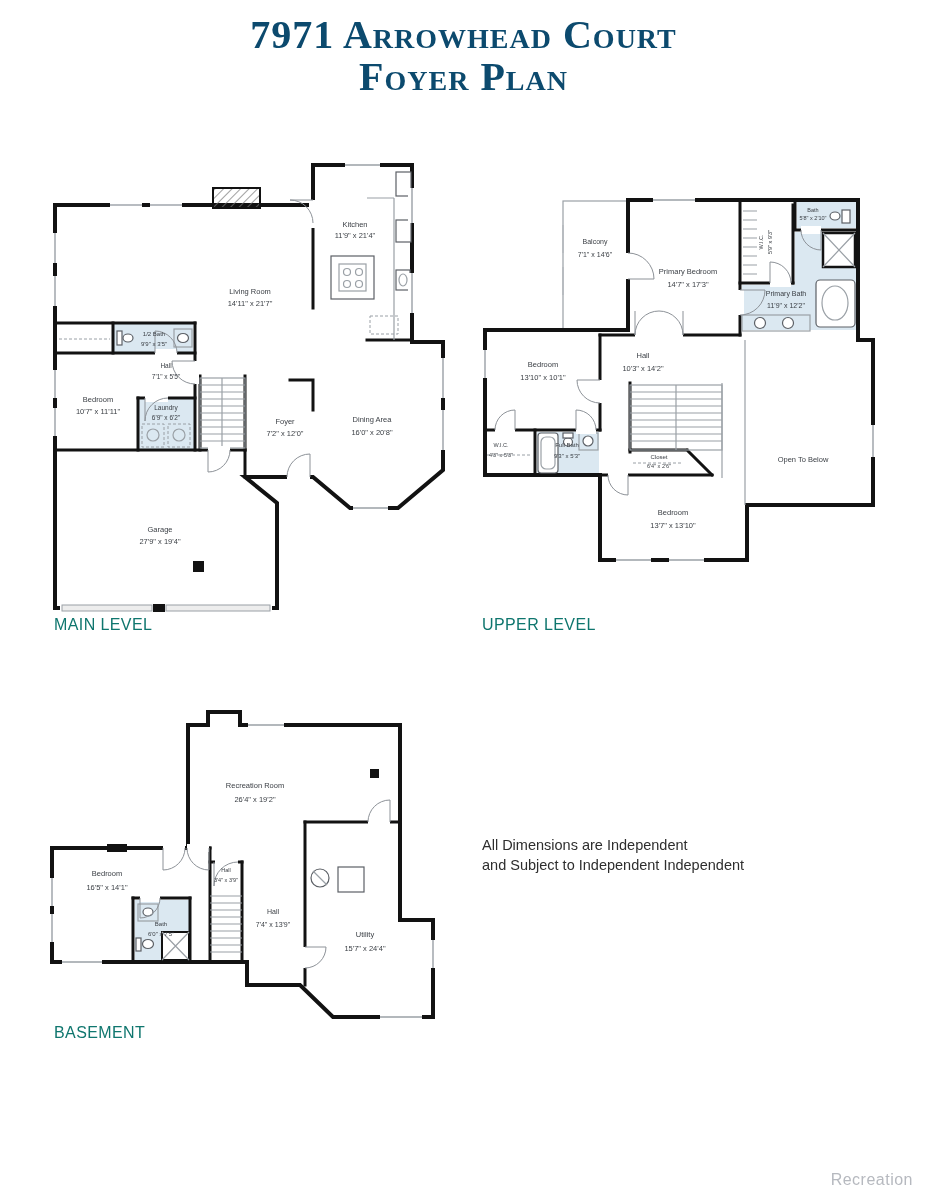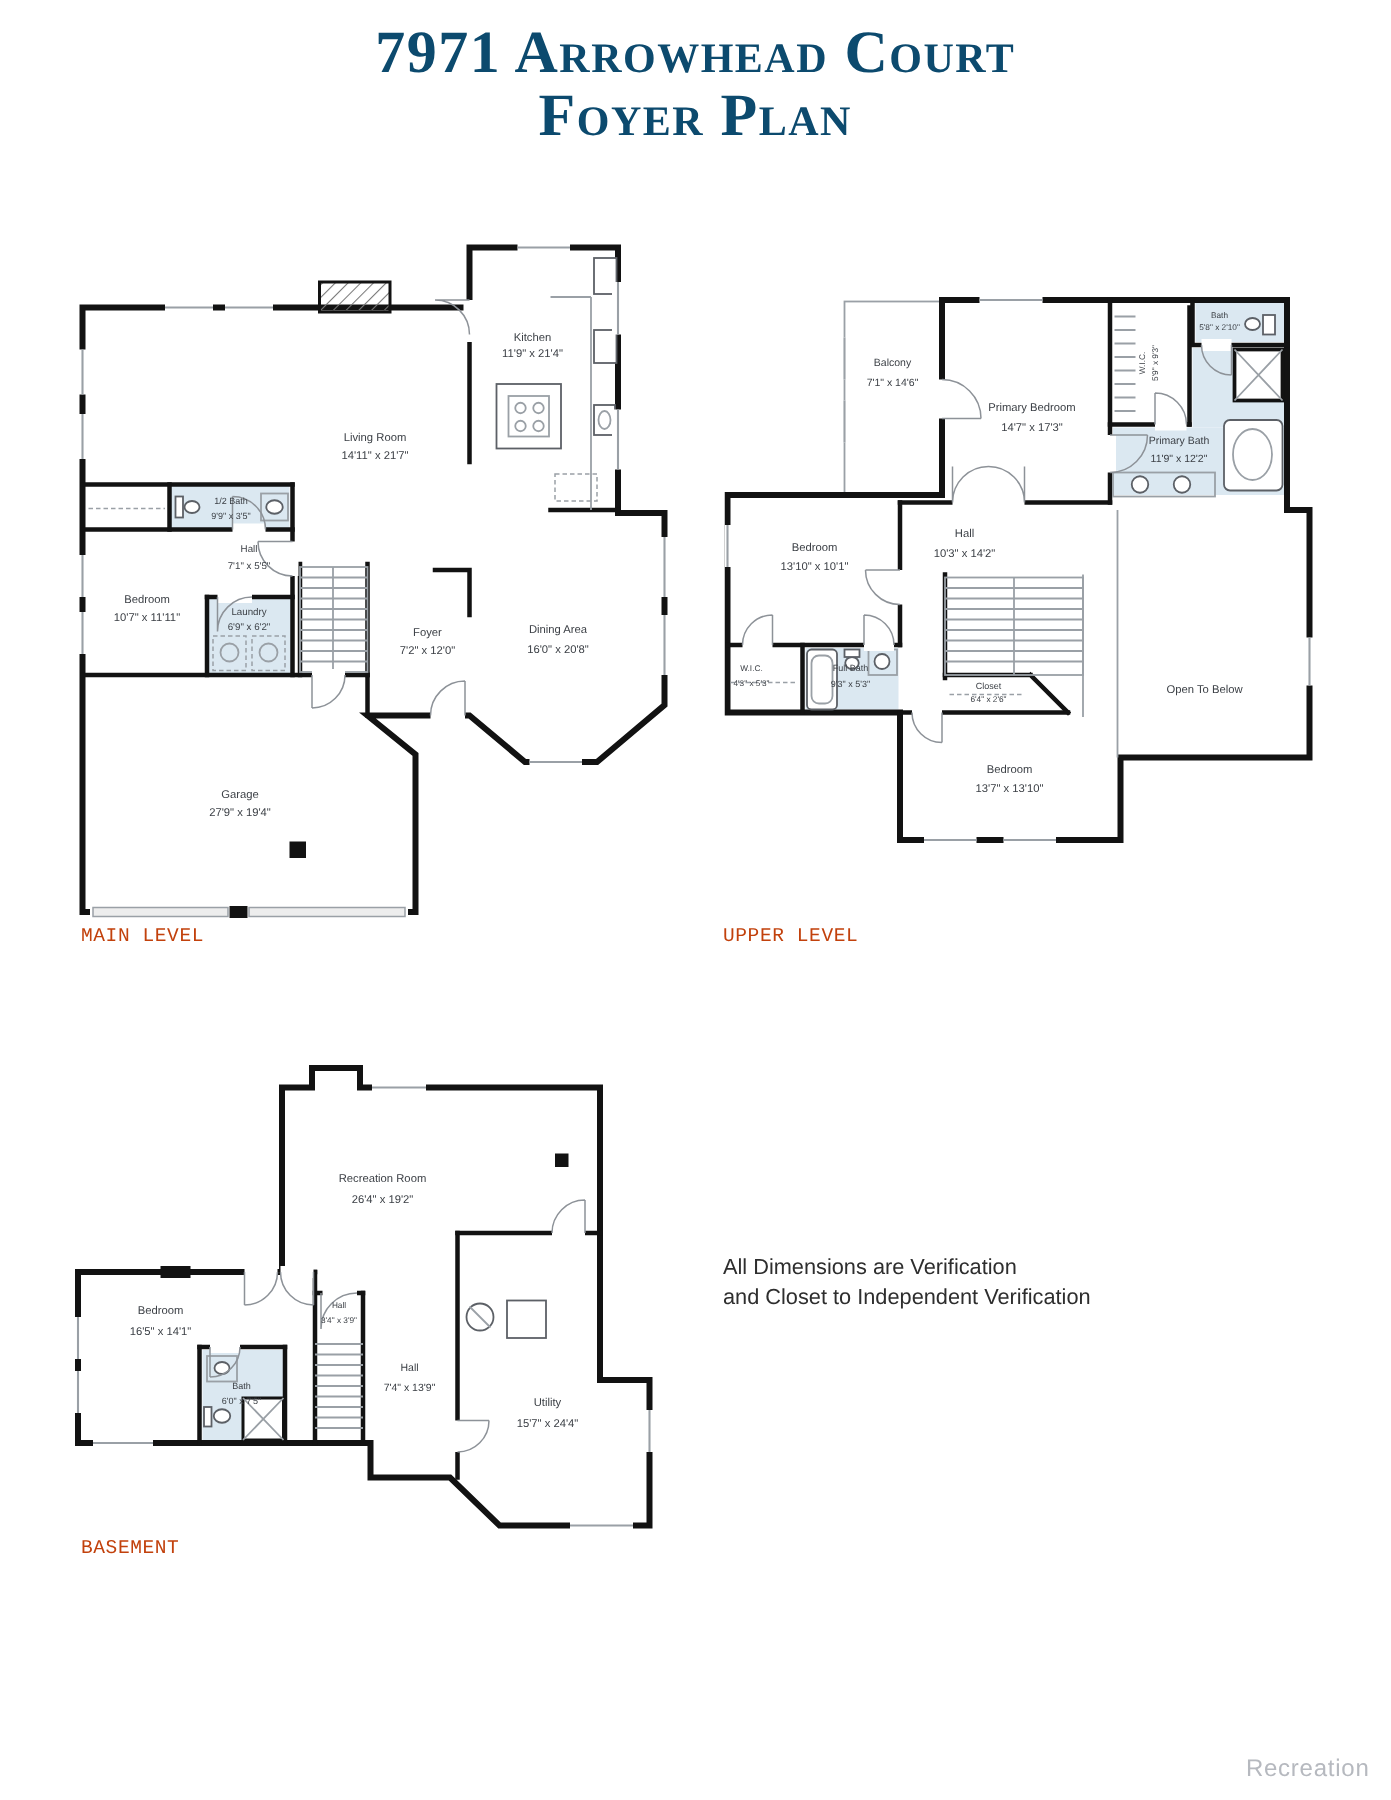--- a/index.html
+++ b/index.html
@@ -1,21 +1,21 @@
 <!DOCTYPE html>
 <html><head>
 <meta charset="utf-8">
 <style>
   html,body{margin:0;padding:0;background:#fff;}
   body{position:relative;width:927px;height:1200px;font-family:"Liberation Sans",sans-serif;overflow:hidden;}
   .title{position:absolute;top:14px;left:0;width:100%;text-align:center;
          font-family:"Liberation Serif",serif;font-weight:700;font-variant:small-caps;
          font-size:40px;line-height:42px;letter-spacing:1px;color:#0c4a6e;}
   .plan{position:absolute;}
-  .level-label{position:absolute;font-size:13px;letter-spacing:.4px;color:#c2410c;font-family:Liberation Mono, monospace;}
+  .level-label{position:absolute;font-size:16px;letter-spacing:.4px;color:#0f766e;}
   .disclaimer{position:absolute;left:482px;top:836px;font-size:14.5px;line-height:1.35;color:#2e2e2e;}
   .watermark{position:absolute;top:1171px;right:14px;font-size:16px;color:#b6b9bf;letter-spacing:.5px;}
   
   .wall{stroke:#121212;stroke-width:4;fill:none;stroke-linecap:square;}
   .wall3{stroke:#121212;stroke-width:3;fill:none;stroke-linecap:square;}
   .thin{stroke:#9aa0a6;stroke-width:1.2;fill:none;}
   .thind{stroke:#9aa0a6;stroke-width:1;fill:none;stroke-dasharray:3 2;}
   .fix{stroke:#5c6066;stroke-width:1.2;fill:#fff;}
   .win{stroke:#9aa0a6;stroke-width:1.4;}
   .door{stroke:#8d9298;stroke-width:1;fill:none;}
@@ -369,17 +369,17 @@
     <text class="lbl s55" x="176" y="182">3'4" x 3'9"</text>
     <text class="lbl s7" x="223" y="214">Hall</text>
     <text class="lbl s7" x="223" y="227">7'4" x 13'9"</text>
     <text class="lbl" x="315" y="237">Utility</text>
     <text class="lbl" x="315" y="251">15'7" x 24'4"</text>
   </g>
 </svg>
 <div class="level-label" style="left:54px;top:1024px;text-align:right;">BASEMENT</div>
 
 <div class="disclaimer">
-  <div>All Dimensions are Verification</div>
-  <div>and Closet to Independent Verification</div>
+  <div>All Dimensions are Independent</div>
+  <div>and Subject to Independent Independent</div>
 </div>
 
 <div class="watermark">Recreation</div>
 
 </body></html>

